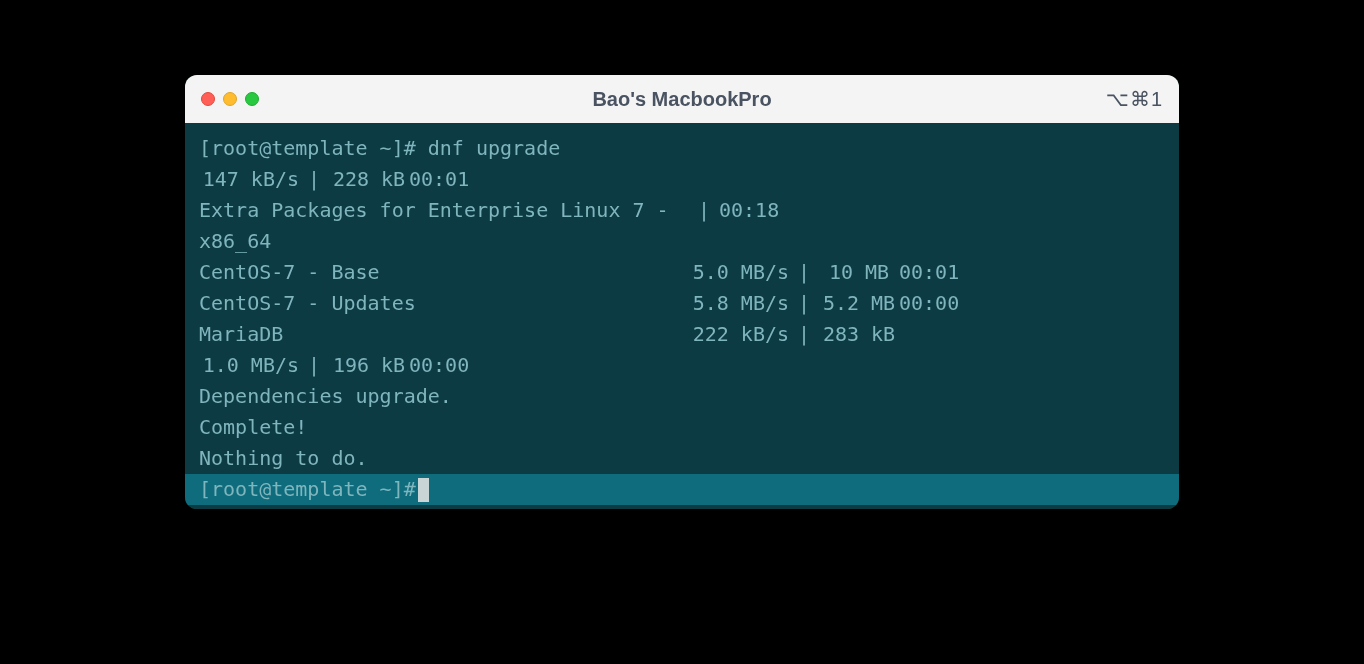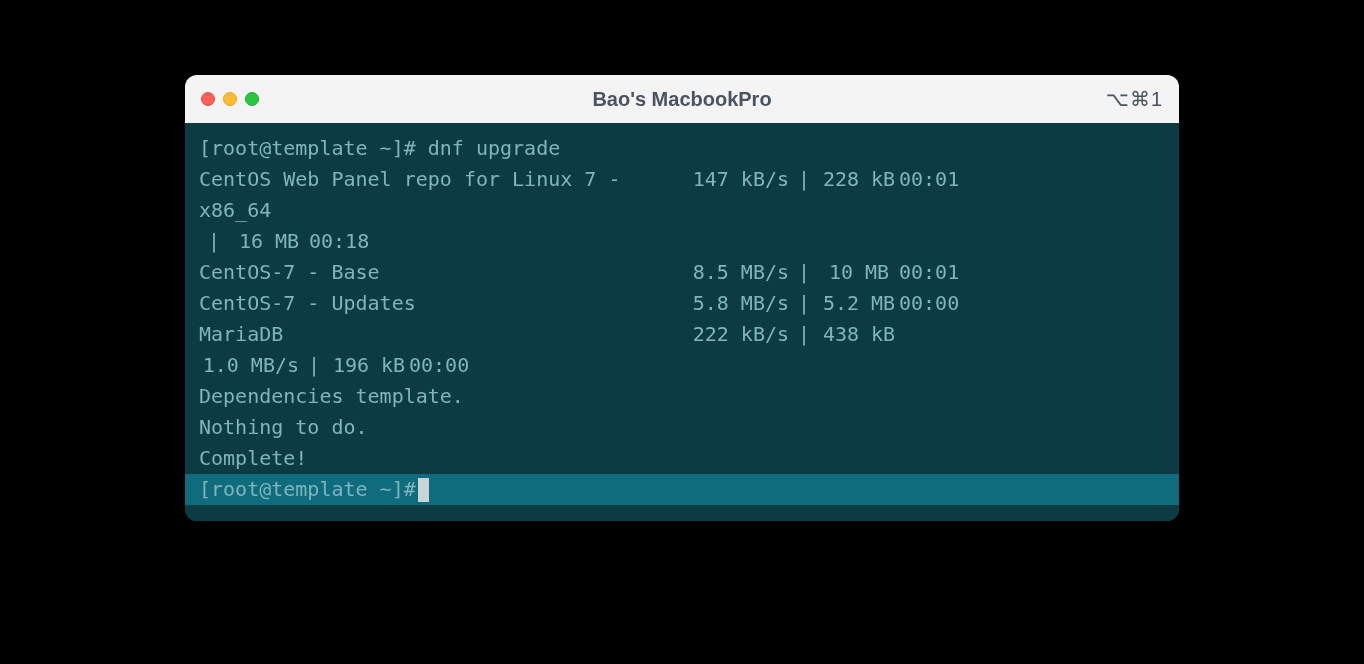--- a/index.html
+++ b/index.html
@@ -51,21 +51,21 @@
   }
   .shortcut {
     margin-left: auto;
     font-size: 20px;
     color: #4a5361;
     font-weight: 500;
     letter-spacing: 1px;
   }
   .terminal {
     background: #0d3b44;
-    padding: 10px 14px 16px 14px;
+    padding: 10px 14px 4px 14px;
     font-family: "SF Mono", ui-monospace, Menlo, Monaco, Consolas, monospace;
     font-size: 20px;
     line-height: 1.55;
     color: #7fb5bd;
     min-height: 380px;
   }
   .line { white-space: pre; }
   .repo-line { display: flex; }
   .repo-name { display: inline-block; width: 490px; }
   .repo-speed { display: inline-block; width: 100px; text-align: right; }
@@ -99,60 +99,59 @@
       <div class="traffic-light tl-green"></div>
     </div>
     <div class="title">Bao's MacbookPro</div>
     <div class="shortcut">⌥⌘1</div>
   </div>
 
   <div class="terminal">
     <div class="line"><span>[root@template ~]# </span><span>dnf upgrade</span></div>
 
     <div class="repo-line">
-      <span class="repo-name">CentOS Web Panel repo for Linux 7 - x86_64</span>
       <span class="repo-speed">147 kB/s</span>
       <span class="repo-sep">|</span>
       <span class="repo-size">228 kB</span>
       <span class="repo-time">00:01</span>
     </div>
     <div class="repo-line">
+      <span class="repo-name">Extra Packages for Enterprise Linux 7 - x86_64</span>
       <span class="repo-sep">|</span>
-      <span class="repo-size"> 16 MB</span>
       <span class="repo-time">00:18</span>
     </div>
     <div class="repo-line">
       <span class="repo-name">CentOS-7 - Base</span>
-      <span class="repo-speed">8.5 MB/s</span>
+      <span class="repo-speed">5.0 MB/s</span>
       <span class="repo-sep">|</span>
       <span class="repo-size"> 10 MB</span>
       <span class="repo-time">00:01</span>
     </div>
     <div class="repo-line">
       <span class="repo-name">CentOS-7 - Updates</span>
       <span class="repo-speed">5.8 MB/s</span>
       <span class="repo-sep">|</span>
       <span class="repo-size">5.2 MB</span>
       <span class="repo-time">00:00</span>
     </div>
     <div class="repo-line">
       <span class="repo-name">MariaDB</span>
       <span class="repo-speed">222 kB/s</span>
       <span class="repo-sep">|</span>
-      <span class="repo-size">438 kB</span>
+      <span class="repo-size">283 kB</span>
     </div>
     <div class="repo-line">
       <span class="repo-speed">1.0 MB/s</span>
       <span class="repo-sep">|</span>
       <span class="repo-size">196 kB</span>
       <span class="repo-time">00:00</span>
     </div>
 
-    <div class="line">Dependencies template.</div>
+    <div class="line">Dependencies upgrade.</div>
+    <div class="line">Complete!</div>
     <div class="line">Nothing to do.</div>
-    <div class="line">Complete!</div>
 
     <div class="active-line">
       <span>[root@template ~]# </span>
         <span class="cursor"></span>
     </div>
   </div>
 </div>
 
 </body></html>

